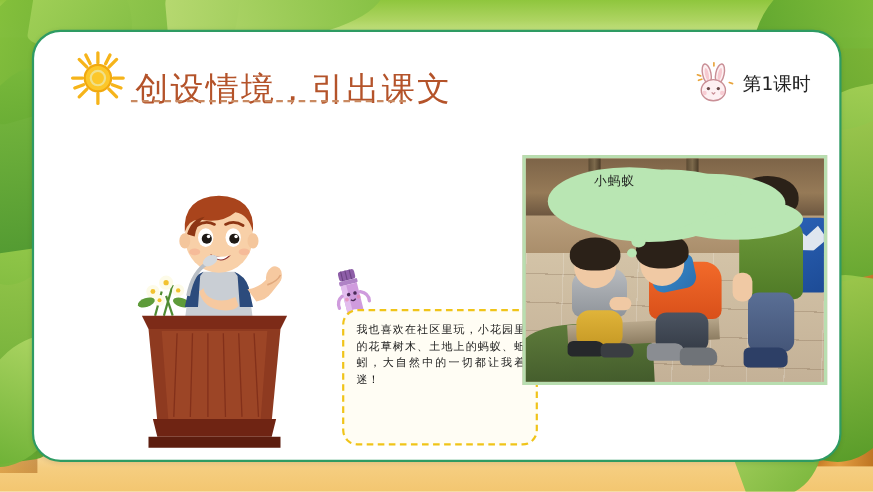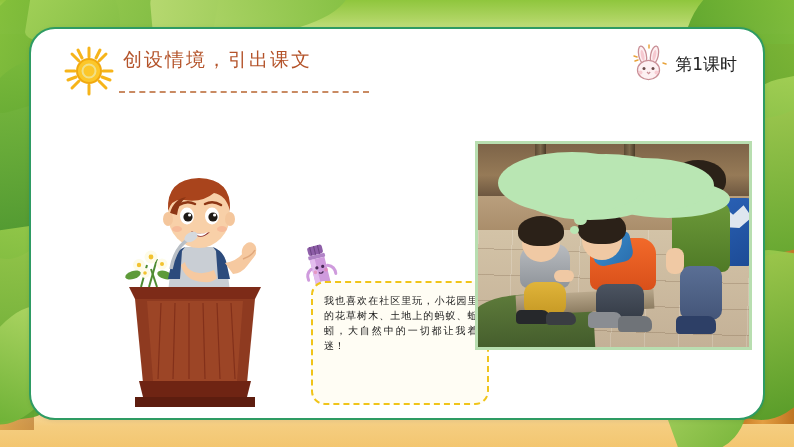--- a/index.html
+++ b/index.html
@@ -82,38 +82,38 @@
   }
 
   
   .hdr-sun {
     position: absolute;
     left: 32px; top: 16px;
     width: 52px; height: 52px;
   }
   .page-title {
     position: absolute;
-    left: 92px; top: 18px;
-    font-size: 19px;
+    left: 92px; top: 32px;
+    font-size: 30px;
     letter-spacing: 2px;
     color: #b4532a;
     font-family: "DejaVu Sans", sans-serif;
     white-space: nowrap;
   }
   .title-underline {
     position: absolute;
     left: 88px; top: 62px;
     width: 250px; height: 0;
     border-bottom: 2px dashed #c98a62;
   }
 
   
   .lesson-badge {
     position: absolute;
-    right: 26px; top: 14px;
+    right: 26px; top: 26px;
     display: flex;
     align-items: center;
     gap: 6px;
   }
   .rabbit-ic { width: 40px; height: 42px; }
   .lesson-text {
     font-size: 17px;
     color: #222;
     font-family: "DejaVu Sans", sans-serif;
     white-space: nowrap;
@@ -474,18 +474,19 @@
         <div class="k-hair" style="left:16px; top:-4px; width:56px; height:38px;"></div>
         <div class="k-leg" style="left:26px; top:102px; width:42px; height:54px; background:linear-gradient(180deg,#5a6f95,#445578); border-radius:10px;"></div>
         <div class="k-shoe" style="left:22px; top:152px; width:40px; height:18px; background:#2d3f66;"></div>
         <div style="position:absolute; left:12px; top:84px; width:18px; height:26px; background:#f0c9a4; border-radius:8px;"></div>
       </div>
 
       <div class="bubble"></div>
       <div class="bubble-tail bt-a"></div>
       <div class="bubble-tail bt-b"></div>
       <div class="bubble-text">
+        <div class="bt-l1">小蚂蚁</div>
       </div>
     </div>
 
 
   </div>
 </div>
 
 </body></html>

